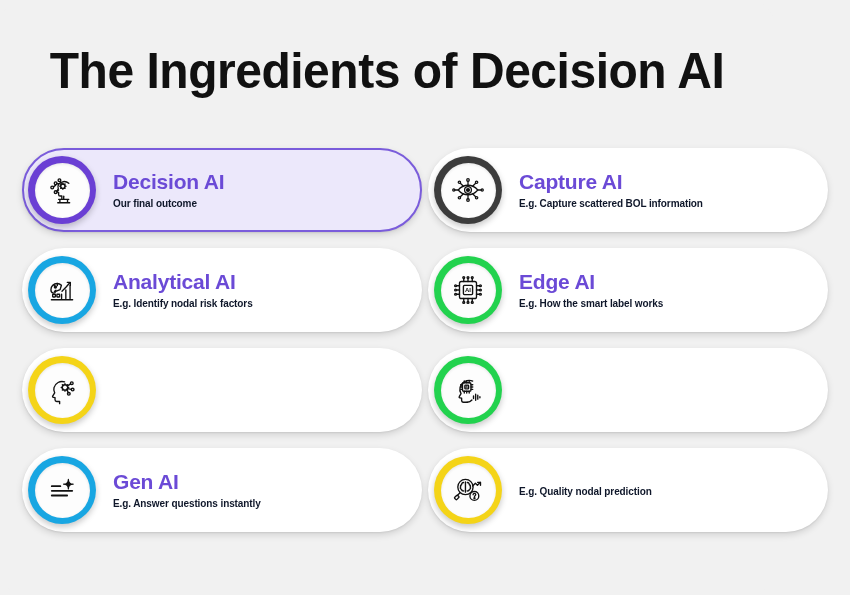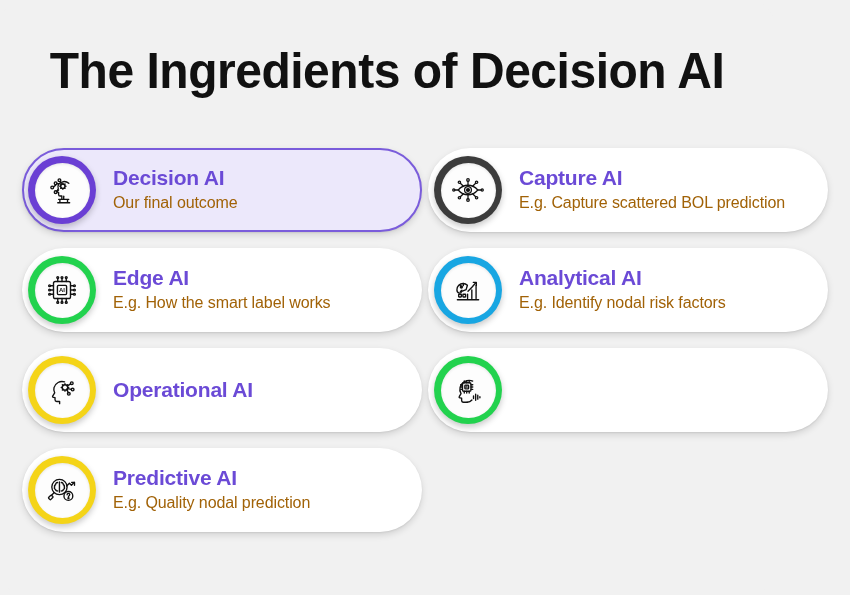--- a/index.html
+++ b/index.html
@@ -112,23 +112,23 @@
   .card-title {
     font-size: 21px;
     font-weight: 700;
     color: #6b4ad6;
     line-height: 1.18;
     letter-spacing: -0.2px;
     white-space: nowrap;
   }
 
   .card-sub {
-    font-size: 16px;
-    font-weight: 400;
-    color: #a16207;
+    font-size: 10px;
+    font-weight: 700;
+    color: #0f172a;
     line-height: 1.3;
     margin-top: 3px;
     letter-spacing: -0.1px;
     white-space: nowrap;
   }
 </style>
 </head>
 <body>
 
 <div id="infographic">
@@ -182,21 +182,45 @@
               <circle cx="30.1" cy="29.1" r="1.4"></circle>
               <path d="M8.5 20H4.6M31.5 20h3.9"></path>
               <circle cx="3.3" cy="20" r="1.3"></circle>
               <circle cx="36.7" cy="20" r="1.3"></circle>
             </svg>
           </span>
         </div>
       </div>
       <div class="card-text">
         <div class="card-title">Capture AI</div>
-        <div class="card-sub">E.g. Capture scattered BOL prediction</div>
+        <div class="card-sub">E.g. Capture scattered BOL information</div>
+      </div>
+    </div>
+
+    <div class="card">
+      <div class="badge" style="background:#18a6e2;">
+        <div class="badge-inner">
+          <span>
+            <svg width="34" height="34" viewBox="0 0 40 40" fill="none" stroke="#111" stroke-width="1.6" stroke-linecap="round" stroke-linejoin="round">
+              <path d="M7 19.5c0-4 3.2-7.2 7.2-7.2 2 0 3.8.8 5.1 2.1l-1.5 5.1-5.2 2.2c-.3 1.2-1.4 2-2.7 2A3.9 3.9 0 0 1 7 19.5z"></path>
+              <path d="M10.5 14.5l2 1.6M11 21.7l1.8-1.4M14.5 12.3v2.6"></path>
+              <circle cx="12.2" cy="16.5" r="1.2" fill="#111"></circle>
+              <path d="M24.5 30V20M29.5 30V14.5M19.5 30v-5.2"></path>
+              <path d="M20 21.5l4.6-4.8 4.6-5.2"></path>
+              <path d="M26.2 11h3.6v3.6"></path>
+              <rect x="9" y="25" width="3.2" height="3.2" rx="0.5"></rect>
+              <rect x="14" y="25" width="3.2" height="3.2" rx="0.5"></rect>
+              <path d="M7.5 31.5h25"></path>
+            </svg>
+          </span>
+        </div>
+      </div>
+      <div class="card-text">
+        <div class="card-title">Analytical AI</div>
+        <div class="card-sub">E.g. Identify nodal risk factors</div>
       </div>
     </div>
 
     <div class="card">
       <div class="badge" style="background:#22d24e;">
         <div class="badge-inner">
           <span>
             <svg width="34" height="34" viewBox="0 0 40 40" fill="none" stroke="#111" stroke-width="1.6" stroke-linecap="round" stroke-linejoin="round">
               <rect x="10" y="10" width="20" height="20" rx="2.2"></rect>
               <rect x="14.6" y="14.6" width="10.8" height="10.8" rx="1.2"></rect>
@@ -219,61 +243,36 @@
           </span>
         </div>
       </div>
       <div class="card-text">
         <div class="card-title">Edge AI</div>
         <div class="card-sub">E.g. How the smart label works</div>
       </div>
     </div>
 
     <div class="card">
-      <div class="badge" style="background:#18a6e2;">
-        <div class="badge-inner">
-          <span>
-            <svg width="34" height="34" viewBox="0 0 40 40" fill="none" stroke="#111" stroke-width="1.6" stroke-linecap="round" stroke-linejoin="round">
-              <path d="M7 19.5c0-4 3.2-7.2 7.2-7.2 2 0 3.8.8 5.1 2.1l-1.5 5.1-5.2 2.2c-.3 1.2-1.4 2-2.7 2A3.9 3.9 0 0 1 7 19.5z"></path>
-              <path d="M10.5 14.5l2 1.6M11 21.7l1.8-1.4M14.5 12.3v2.6"></path>
-              <circle cx="12.2" cy="16.5" r="1.2" fill="#111"></circle>
-              <path d="M24.5 30V20M29.5 30V14.5M19.5 30v-5.2"></path>
-              <path d="M20 21.5l4.6-4.8 4.6-5.2"></path>
-              <path d="M26.2 11h3.6v3.6"></path>
-              <rect x="9" y="25" width="3.2" height="3.2" rx="0.5"></rect>
-              <rect x="14" y="25" width="3.2" height="3.2" rx="0.5"></rect>
-              <path d="M7.5 31.5h25"></path>
-            </svg>
-          </span>
-        </div>
-      </div>
-      <div class="card-text">
-        <div class="card-title">Analytical AI</div>
-        <div class="card-sub">E.g. Identify nodal risk factors</div>
-      </div>
-    </div>
-
-    <div class="card">
       <div class="badge" style="background:#f4d418;">
         <div class="badge-inner">
           <span>
             <svg width="34" height="34" viewBox="0 0 40 40" fill="none" stroke="#111" stroke-width="1.6" stroke-linecap="round" stroke-linejoin="round">
               <path d="M23 10.5c-5.2-1.8-11 1.4-12.4 6.7-.6 2.2-.2 4.3.8 6.1L9 27.2c-.3.6.1 1.3.8 1.4l2 .3v2.6c0 1.1.9 2 2 2h3.4v2.6"></path>
               <circle cx="23.5" cy="17" r="3.2"></circle>
               <path d="M23.5 12.6v1.2M23.5 20.2v1.2M27.9 17h-1.2M20.3 17h-1.2M26.6 13.9l-.9.9M21.3 19.2l-.9.9M26.6 20.1l-.9-.9M21.3 14.8l-.9-.9"></path>
               <circle cx="31.5" cy="12" r="1.6"></circle>
               <circle cx="32.5" cy="19.5" r="1.6"></circle>
               <circle cx="28" cy="24.5" r="1.6"></circle>
               <path d="M26.4 15.2l3.8-2.4M26.7 18.3l4.2.9M25.6 19.5l1.8 3.6"></path>
             </svg>
           </span>
         </div>
       </div>
       <div class="card-text">
-        <div class="card-title">Operational AI</div>
       </div>
     </div>
 
     <div class="card">
       <div class="badge" style="background:#22d24e;">
         <div class="badge-inner">
           <span>
             <svg width="34" height="34" viewBox="0 0 40 40" fill="none" stroke="#111" stroke-width="1.6" stroke-linecap="round" stroke-linejoin="round">
               <path d="M25.5 9.5c-6-2.6-13.2 1-14.8 7.4-.7 2.7-.2 5.3 1.1 7.4l-2.1 3.4c-.4.6 0 1.4.7 1.5l2.1.4v2.6c0 1.2 1 2.2 2.2 2.2H19"></path>
               <path d="M19 34.4c2.4 0 4.4-1.1 5.6-2.6"></path>
@@ -282,20 +281,38 @@
               <text x="18.5" y="18" font-family="Liberation Sans, sans-serif" font-size="3.4" font-weight="700" fill="#111" stroke="none" text-anchor="middle">AI</text>
               <path d="M15.6 11.5V9.4M18.5 11.5V9.4M21.4 11.5V9.4M15.6 21.5v2.1M18.5 21.5v2.1M21.4 21.5v2.1"></path>
               <path d="M13.5 13.8h-2.1M13.5 16.5h-2.1M13.5 19.2h-2.1M23.5 13.8h2.1M23.5 16.5h2.1M23.5 19.2h2.1"></path>
               <path d="M26.5 27v3M29 24.8v7.4M31.5 26.2v4.6M34 28v1.2"></path>
             </svg>
           </span>
         </div>
       </div>
     </div>
 
+    <div class="card">
+      <div class="badge" style="background:#18a6e2;">
+        <div class="badge-inner">
+          <span>
+            <svg width="34" height="34" viewBox="0 0 40 40" fill="none" stroke="#111" stroke-width="2.2" stroke-linecap="round" stroke-linejoin="round">
+              <path d="M8 15.5h10"></path>
+              <path d="M8 21h24"></path>
+              <path d="M8 26.5h18"></path>
+              <path d="M27.5 7.5c0 3.6 2 5.6 5.6 5.6-3.6 0-5.6 2-5.6 5.6 0-3.6-2-5.6-5.6-5.6 3.6 0 5.6-2 5.6-5.6z" fill="#111" stroke="#111" stroke-width="1.4"></path>
+            </svg>
+          </span>
+        </div>
+      </div>
+      <div class="card-text">
+        <div class="card-title">Gen AI</div>
+        <div class="card-sub">E.g. Answer questions instantly</div>
+      </div>
+    </div>
 
     <div class="card">
       <div class="badge" style="background:#f4d418;">
         <div class="badge-inner">
           <span>
             <svg width="34" height="34" viewBox="0 0 40 40" fill="none" stroke="#111" stroke-width="1.6" stroke-linecap="round" stroke-linejoin="round">
               <circle cx="17" cy="16.5" r="9"></circle>
               <path d="M17 10.5v12"></path>
               <path d="M14.8 11.2c-1.8.2-2.6 1.5-2.3 2.6-1.4.4-1.8 1.8-1 2.7-1 .9-.6 2.5.9 2.8.1 1.3 1.3 2.1 2.6 1.8"></path>
               <path d="M19.2 11.2c1.8.2 2.6 1.5 2.3 2.6 1.4.4 1.8 1.8 1 2.7 1 .9.6 2.5-.9 2.8-.1 1.3-1.3 2.1-2.6 1.8"></path>
@@ -304,19 +321,18 @@
               <circle cx="27.5" cy="27" r="5.2"></circle>
               <path d="M26 25.6c0-.9.7-1.6 1.6-1.6.8 0 1.5.6 1.5 1.4 0 1.2-1.5 1.3-1.5 2.5"></path>
               <circle cx="27.6" cy="29.6" r="0.6" fill="#111"></circle>
               <path d="M25.5 15.2l3.2-3.2 2.4 2.4 3.4-3.4"></path>
               <path d="M31.3 11h3.4v3.4"></path>
             </svg>
           </span>
         </div>
       </div>
       <div class="card-text">
-        <div class="card-title">Predictive AI</div>
         <div class="card-sub">E.g. Quality nodal prediction</div>
       </div>
     </div>
 
   </div>
 </div>
 
 </body></html>

